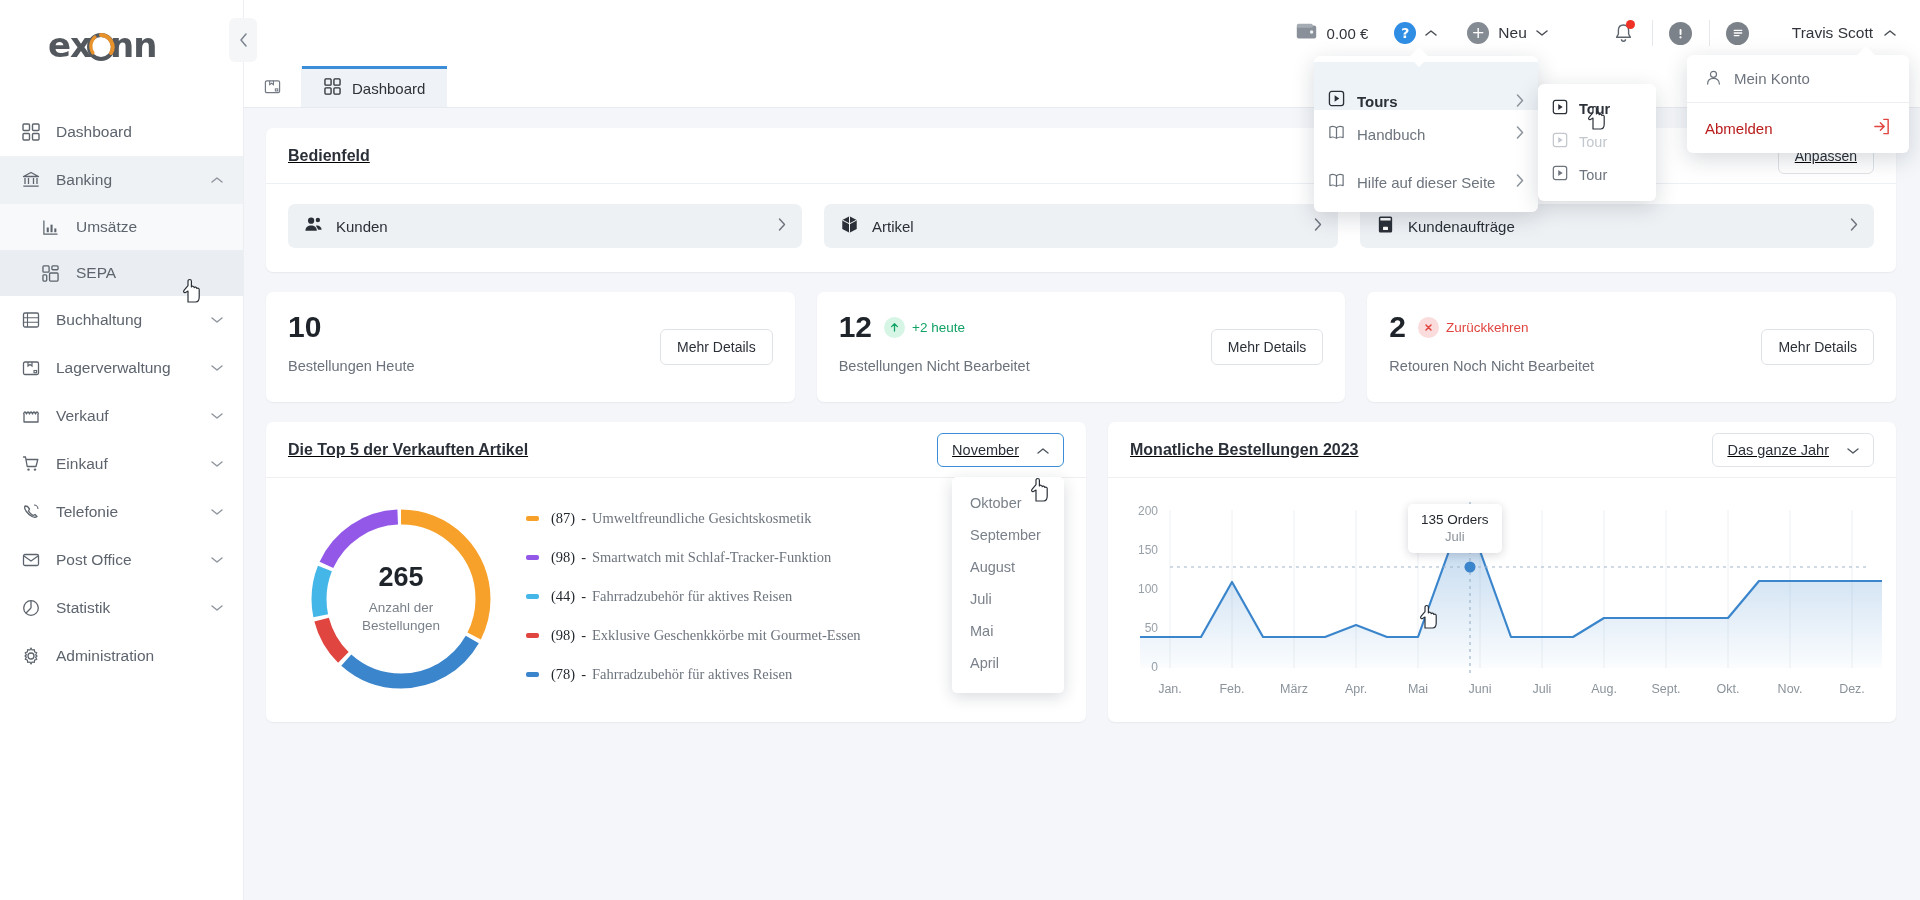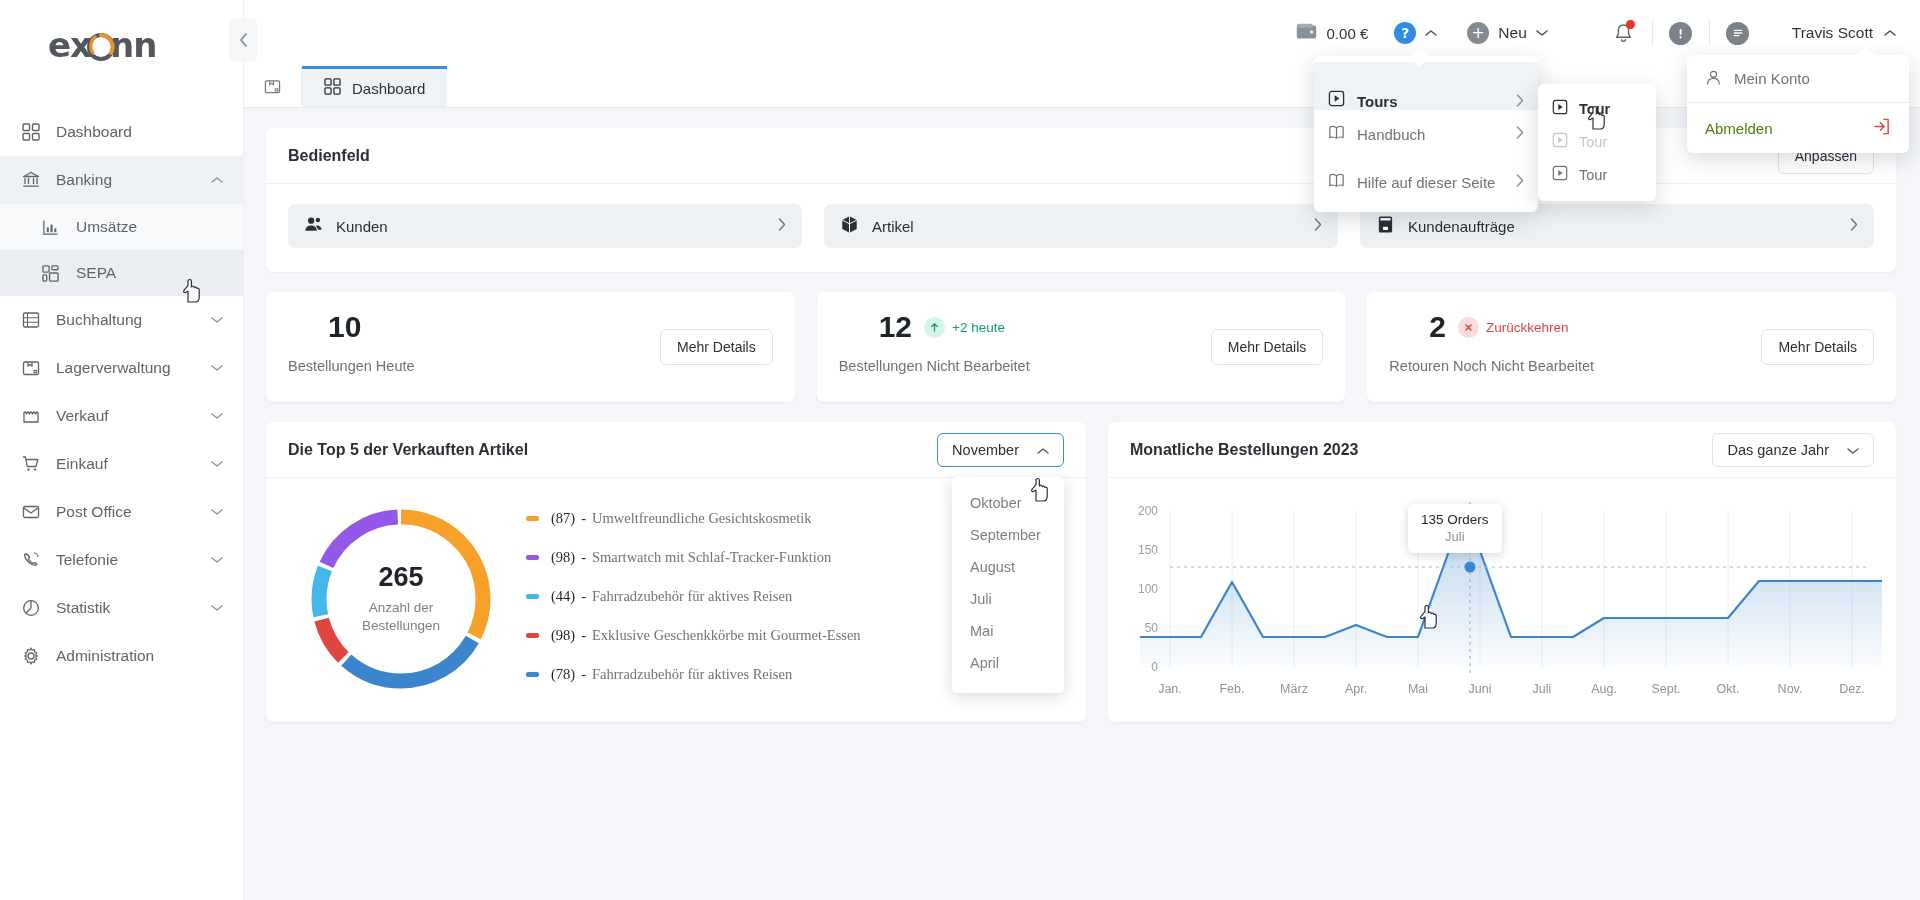--- a/index.html
+++ b/index.html
@@ -80,21 +80,21 @@
     display: flex; align-items: center; gap: 11px; padding: 0 22px;
     font-size: 15px; color: #2d3238; background: #eff2f6;
     border-top: 3px solid #3a8dd6; cursor: pointer;
   }
 
   .content { flex: 1; padding: 20px 24px 0 22px; overflow: hidden; }
 
   .card { background: #fff; border-radius: 7px; box-shadow: 0 1px 2px rgba(20,30,50,.06); }
   .card-head {
     height: 56px; display: flex; align-items: center; justify-content: space-between;
-    padding: 0 22px; border-bottom: 1px solid #edf0f3;
+    padding: 0 22px; border-bottom: 1px solid #edf0f3; text-decoration: underline;
   }
   .card-title { font-size: 16px; font-weight: 700; color: #2b3038; }
 
   .btn-outline {
     border: 1px solid #dfe3e8; background: #fff; border-radius: 6px;
     padding: 9px 16px; font-size: 14px; color: #2b3038; cursor: pointer;
     font-family: "Liberation Sans", sans-serif;
   }
 
   
@@ -107,21 +107,21 @@
   .action-tile .tile-lbl { flex: 1; }
   .action-tile .tile-chev { color: #6c737c; font-size: 13px; }
 
   
   .stats { display: flex; gap: 22px; margin-top: 20px; }
   .stat-card {
     flex: 1; background: #fff; border-radius: 7px; padding: 20px 22px 18px;
     box-shadow: 0 1px 2px rgba(20,30,50,.06); position: relative; height: 110px;
   }
   .stat-top { display: flex; align-items: center; gap: 12px; }
-  .stat-num { font-size: 30px; font-weight: 700; color: #1f242b; line-height: 1; margin-left: 40px; }
+  .stat-num { font-size: 30px; font-weight: 700; color: #1f242b; line-height: 1; }
   .badge { display: flex; align-items: center; gap: 7px; font-size: 13.5px; }
   .badge .b-circle { width: 21px; height: 21px; border-radius: 50%; display: flex; align-items: center; justify-content: center; font-size: 11px; }
   .badge.up .b-circle { background: #d6f5e5; color: #12a265; }
   .badge.up { color: #12a265; }
   .badge.down .b-circle { background: #fbdcdc; color: #e0453f; }
   .badge.down { color: #e0453f; }
   .stat-label { margin-top: 16px; font-size: 14.5px; color: #6b727b; }
   .stat-btn { position: absolute; right: 22px; top: 50%; transform: translateY(-50%); }
 
   
@@ -176,21 +176,21 @@
   .help-item .hm-chev { color: #8d949c; font-size: 12px; }
 
   .tours-menu { top: 84px; left: 1538px; width: 118px; padding: 8px 0 10px; }
   .tour-item { display: flex; align-items: center; gap: 11px; padding: 7px 14px; font-size: 14.5px; color: #6d747d; cursor: pointer; }
   .tour-item.sel { color: #2b3038; font-weight: 700; }
   .tour-item.dim { color: #c2c7cd; }
 
   .acct-menu { top: 55px; left: 1687px; width: 222px; }
   .acct-item { display: flex; align-items: center; height: 47px; padding: 0 18px; font-size: 15px; color: #6d747d; gap: 12px; cursor: pointer; }
   .acct-sep { height: 1px; background: #eceef1; }
-  .acct-logout { display: flex; align-items: center; justify-content: space-between; height: 50px; padding: 0 18px; font-size: 15px; color: #4d7c0f; cursor: pointer; }
+  .acct-logout { display: flex; align-items: center; justify-content: space-between; height: 50px; padding: 0 18px; font-size: 15px; color: #b91c1c; cursor: pointer; }
 
   .cursor { position: absolute; z-index: 90; pointer-events: none; }
 </style>
 </head>
 <body>
 
 <div class="app">
 
   <aside class="sidebar">
     <div class="logo-wrap">
@@ -311,38 +311,38 @@
           </span>
         <span class="lbl">Einkauf</span>
         <span class="chev"><svg width="12" height="8" viewBox="0 0 12 8">
               <path d="M1 2 L6 6 L11 2" fill="none" stroke="currentColor" stroke-width="1.4" stroke-linecap="round" stroke-linejoin="round"></path>
             </svg></span>
       </div>
 
       <div class="nav-item">
         <span class="ico">
             <svg width="18" height="18" viewBox="0 0 18 18">
+              <path d="M3 3 Q2 5 4 8 Q6.5 11.5 10 13.5 Q13 15 15 13.5 L13 11.5 L11 12.5 Q8.5 11 6.5 8 L7.5 6 L5.5 3.5 Z" fill="none" stroke="currentColor" stroke-width="1.3" stroke-linejoin="round"></path>
+              <path d="M12 2 a4 4 0 0 1 4 4" fill="none" stroke="currentColor" stroke-width="1.1"></path>
+            </svg>
+          </span>
+        <span class="lbl">Telefonie</span>
+        <span class="chev"><svg width="12" height="8" viewBox="0 0 12 8">
+              <path d="M1 2 L6 6 L11 2" fill="none" stroke="currentColor" stroke-width="1.4" stroke-linecap="round" stroke-linejoin="round"></path>
+            </svg></span>
+      </div>
+
+      <div class="nav-item">
+        <span class="ico">
+            <svg width="18" height="18" viewBox="0 0 18 18">
               <rect x="1.5" y="3.5" width="15" height="11" rx="1.5" fill="none" stroke="currentColor" stroke-width="1.3"></rect>
               <path d="M2 5 L9 10 L16 5" fill="none" stroke="currentColor" stroke-width="1.3" stroke-linejoin="round"></path>
             </svg>
           </span>
         <span class="lbl">Post Office</span>
-        <span class="chev"><svg width="12" height="8" viewBox="0 0 12 8">
-              <path d="M1 2 L6 6 L11 2" fill="none" stroke="currentColor" stroke-width="1.4" stroke-linecap="round" stroke-linejoin="round"></path>
-            </svg></span>
-      </div>
-
-      <div class="nav-item">
-        <span class="ico">
-            <svg width="18" height="18" viewBox="0 0 18 18">
-              <path d="M3 3 Q2 5 4 8 Q6.5 11.5 10 13.5 Q13 15 15 13.5 L13 11.5 L11 12.5 Q8.5 11 6.5 8 L7.5 6 L5.5 3.5 Z" fill="none" stroke="currentColor" stroke-width="1.3" stroke-linejoin="round"></path>
-              <path d="M12 2 a4 4 0 0 1 4 4" fill="none" stroke="currentColor" stroke-width="1.1"></path>
-            </svg>
-          </span>
-        <span class="lbl">Telefonie</span>
         <span class="chev"><svg width="12" height="8" viewBox="0 0 12 8">
               <path d="M1 2 L6 6 L11 2" fill="none" stroke="currentColor" stroke-width="1.4" stroke-linecap="round" stroke-linejoin="round"></path>
             </svg></span>
       </div>
 
       <div class="nav-item">
         <span class="ico">
             <svg width="18" height="18" viewBox="0 0 18 18">
               <circle cx="9" cy="9" r="7.3" fill="none" stroke="currentColor" stroke-width="1.3"></circle>
               <path d="M9 9 V1.7 M9 9 L3.8 14.2" fill="none" stroke="currentColor" stroke-width="1.3"></path>

